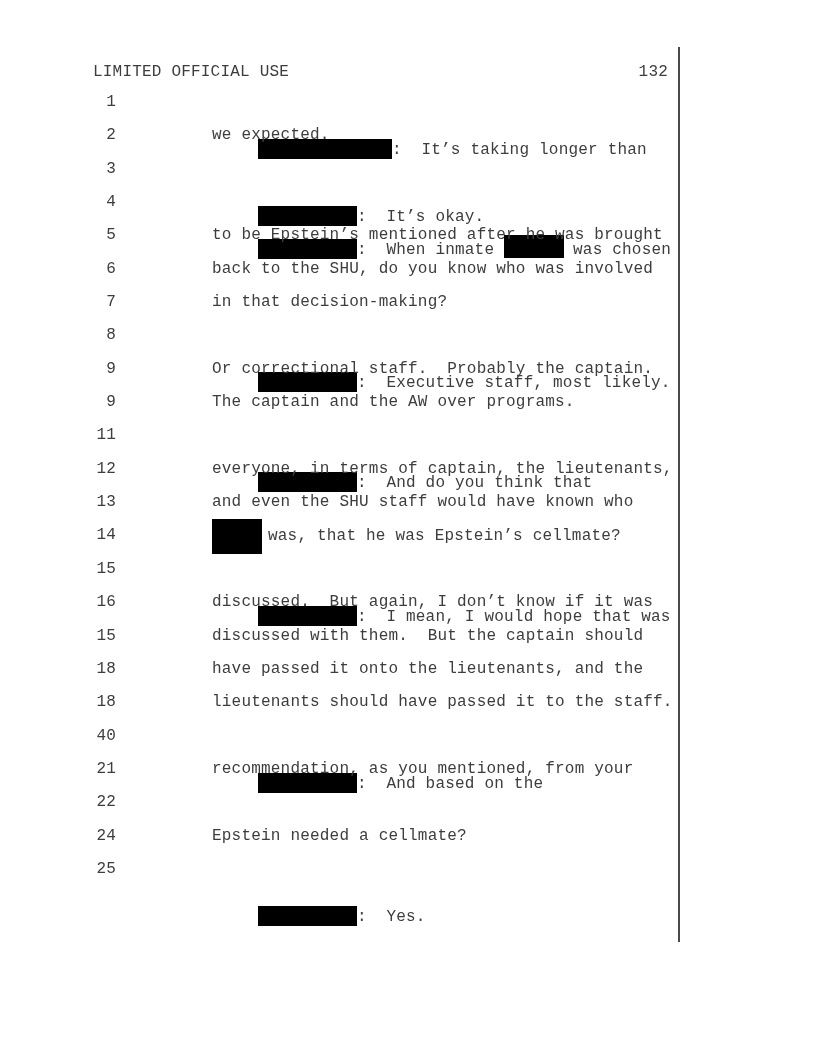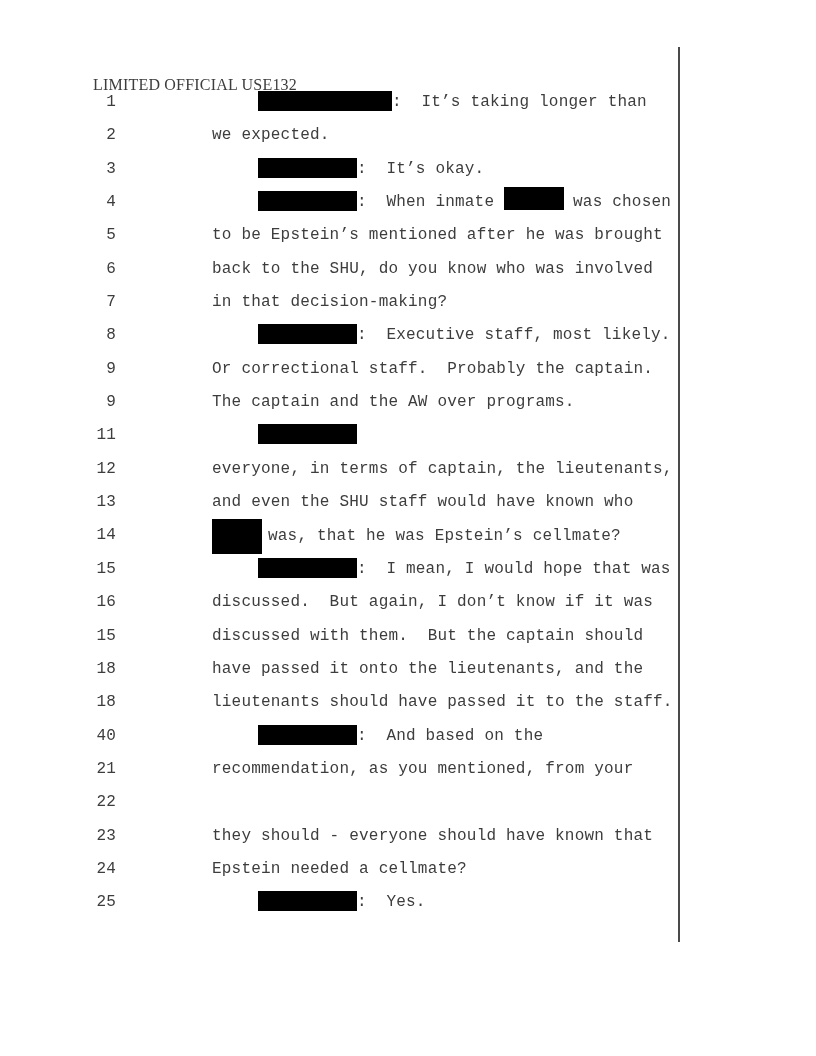--- a/index.html
+++ b/index.html
@@ -13,26 +13,26 @@
     height: 1056px;
     background: #ffffff;
     overflow: hidden;
     font-family: "Liberation Mono", "DejaVu Sans Mono", monospace;
     font-size: 16px;
     letter-spacing: 0.2px;
     color: #3d3d3d;
   }
   #header {
     position: absolute;
-    top: 76px;
+    top: 63px;
     left: 93px;
     right: 148px;
     display: flex;
+    justify-content: space-between;
     white-space: pre;
-    font-family: Liberation Serif, serif;
   }
   #right-rule {
     position: absolute;
     left: 678px;
     top: 47px;
     height: 895px;
     width: 1.5px;
     background: #4a4a4a;
   }
   #lines {
@@ -53,20 +53,21 @@
     text-align: right;
     white-space: pre;
   }
   .line-content {
     position: absolute;
     left: 212px;
     white-space: pre;
   }
   .line-content.indent {
     padding-left: 46px;
+    margin-top: 48px;
   }
   .redaction {
     display: inline-block;
     background: #000000;
   }
 </style>
 </head>
 <body>
 
 <div id="page">
@@ -111,21 +112,21 @@
       <div class="line">
         <span class="line-number">9</span>
         <span class="line-content"><span>Or correctional staff.  Probably the captain.</span></span>
       </div>
       <div class="line">
         <span class="line-number">9</span>
         <span class="line-content"><span>The captain and the AW over programs.</span></span>
       </div>
       <div class="line">
         <span class="line-number">11</span>
-        <span class="line-content indent"><span class="redaction" style="width: 99px; height: 20px; vertical-align: -5px;"></span></span>
+        <span class="line-content indent"><span class="redaction" style="width: 99px; height: 20px; vertical-align: -5px;"></span><span>:  And do you think that</span></span>
       </div>
       <div class="line">
         <span class="line-number">12</span>
         <span class="line-content"><span>everyone, in terms of captain, the lieutenants,</span></span>
       </div>
       <div class="line">
         <span class="line-number">13</span>
         <span class="line-content"><span>and even the SHU staff would have known who</span></span>
       </div>
       <div class="line">
@@ -157,24 +158,20 @@
         <span class="line-content indent"><span class="redaction" style="width: 99px; height: 20px; vertical-align: -5px;"></span><span>:  And based on the</span></span>
       </div>
       <div class="line">
         <span class="line-number">21</span>
         <span class="line-content"><span>recommendation, as you mentioned, from your</span></span>
       </div>
       <div class="line">
         <span class="line-number">22</span>
       </div>
       <div class="line">
-        <span class="line-number">23</span>
-        <span class="line-content"><span>they should - everyone should have known that</span></span>
-      </div>
-      <div class="line">
         <span class="line-number">24</span>
         <span class="line-content"><span>Epstein needed a cellmate?</span></span>
       </div>
       <div class="line">
         <span class="line-number">25</span>
         <span class="line-content indent"><span class="redaction" style="width: 99px; height: 20px; vertical-align: -5px;"></span><span>:  Yes.</span></span>
       </div>
     </div>
 
   <div id="right-rule"></div>

